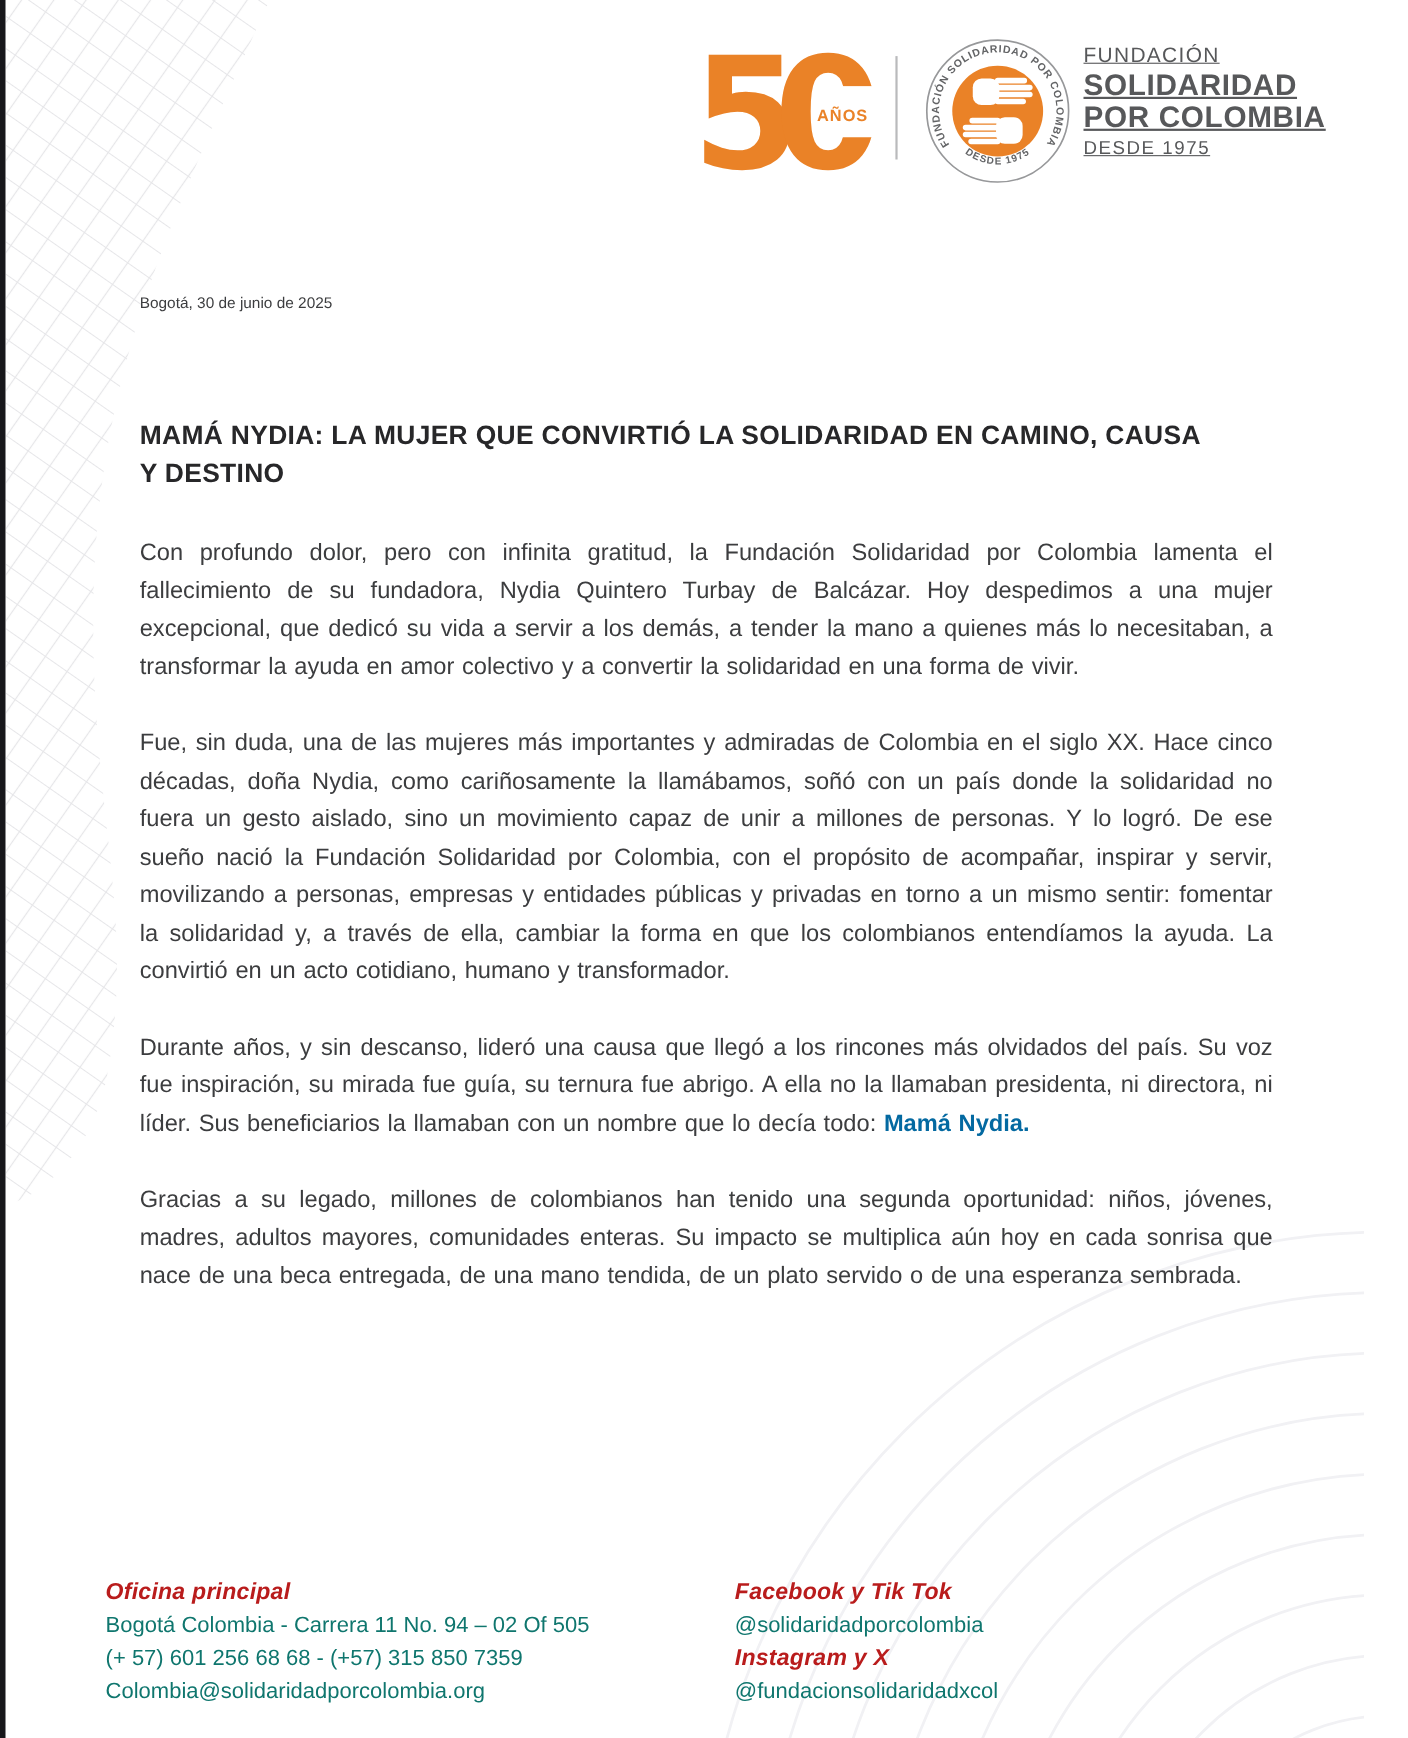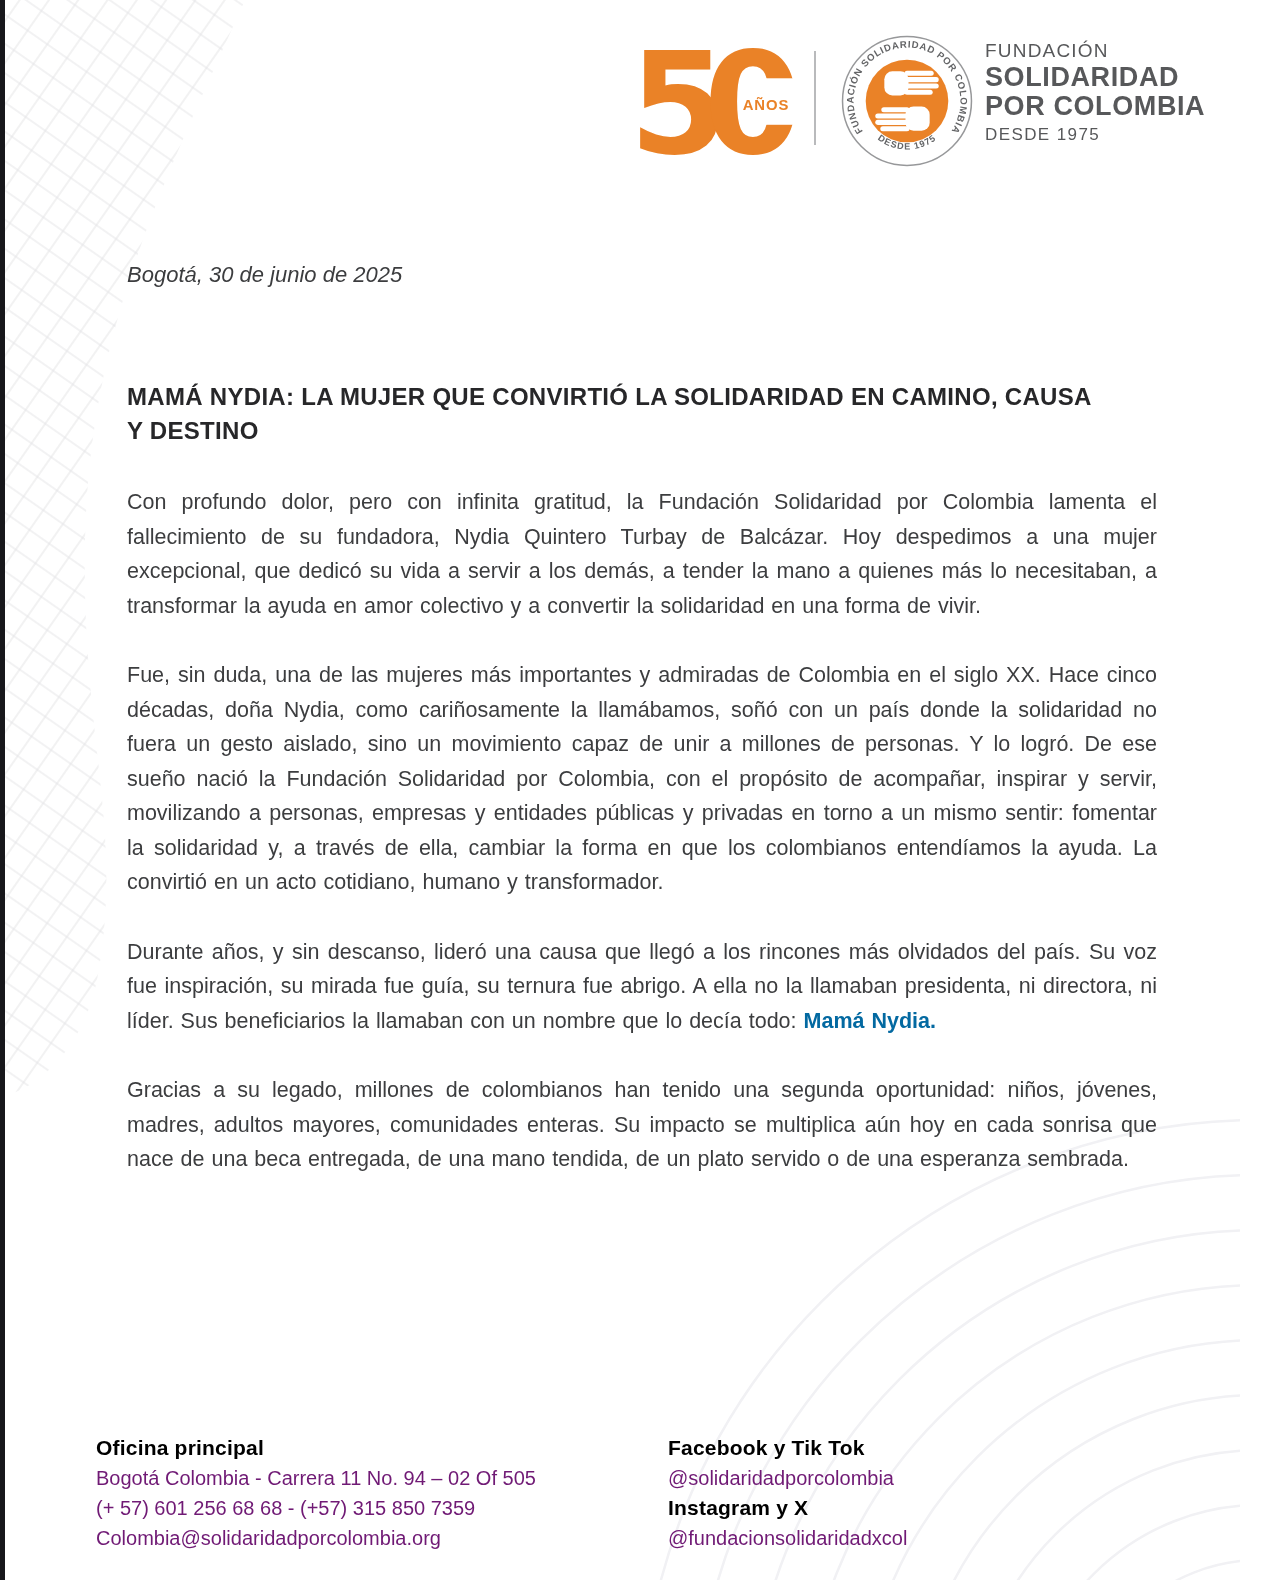--- a/index.html
+++ b/index.html
@@ -9,39 +9,39 @@
   }
   
   .edge-strip{position:absolute; left:0; top:0; width:5px; height:1580px; background:#17171b; z-index:2;}
   .wm-left{position:absolute; left:5px; top:0; z-index:0;}
   .wm-arcs{position:absolute; left:620px; top:840px; z-index:0;}
   
   .brand-header{position:absolute; left:633px; top:33px; height:140px; z-index:1;}
   .logo50{position:absolute; left:0; top:6px;}
   .header-divider{position:absolute; left:181px; top:18px; width:2px; height:94px; background:#b9babc;}
   .seal{position:absolute; left:206px; top:0;}
-  .brand-text{position:absolute; left:352px; top:6px; color:#57585a; white-space:nowrap;}
+  .brand-text{position:absolute; left:352px; top:6px; color:#57585a; white-space:nowrap;text-decoration:underline;}
   .bt-sm{font-size:19px; letter-spacing:1.2px; line-height:24px; font-weight:400;}
   .bt-lg{font-size:27px; letter-spacing:0.6px; line-height:29px; font-weight:700;}
   .bt-xs{font-size:17px; letter-spacing:1.4px; line-height:24px; font-weight:400; margin-top:2px;}
   
   .letter-body{position:absolute; left:127px; top:258px; width:1030px; color:#3c3d3f; z-index:1;}
-  .date{font-style:italic; font-size:22px; line-height:34px; margin:0 0 88px 0;}
+  .date{font-size:14px; line-height:34px; margin:0 0 88px 0;}
   .title{font-size:24px; font-weight:700; color:#272729; line-height:34px;
          letter-spacing:0.3px; margin:0 0 37px 0;}
   .para{font-size:21.5px; line-height:34.5px; text-align:justify; word-spacing:1px;
         margin:0 0 35px 0;}
   .para:last-child{margin-bottom:6px;}
   .para strong{font-weight:700; color:#0369a1;}
   
   .footer-col{position:absolute; top:1433px; z-index:1;}
   .footer-col.left{left:96px;}
   .footer-col.right{left:668px;}
-  .f-title{color:#000000; font-weight:700; font-size:21px; line-height:30px; letter-spacing:0.2px;}
-  .f-line{color:#701a75; font-size:20px; line-height:30px;}
+  .f-title{color:#b91c1c; font-weight:700; font-size:21px; line-height:30px; letter-spacing:0.2px;font-style:italic;}
+  .f-line{color:#0f766e; font-size:20px; line-height:30px;}
 </style>
 </head>
 <body>
 
 <div class="page">
 
   <svg class="wm-left" width="260" height="1100" viewBox="0 0 260 1100" aria-hidden="true">
     <defs>
       <pattern id="net" width="24" height="24" patternUnits="userSpaceOnUse" patternTransform="rotate(35)">
         <path d="M0,12 H24 M12,0 V24" stroke="#e3e3e6" stroke-width="1.1"></path>

